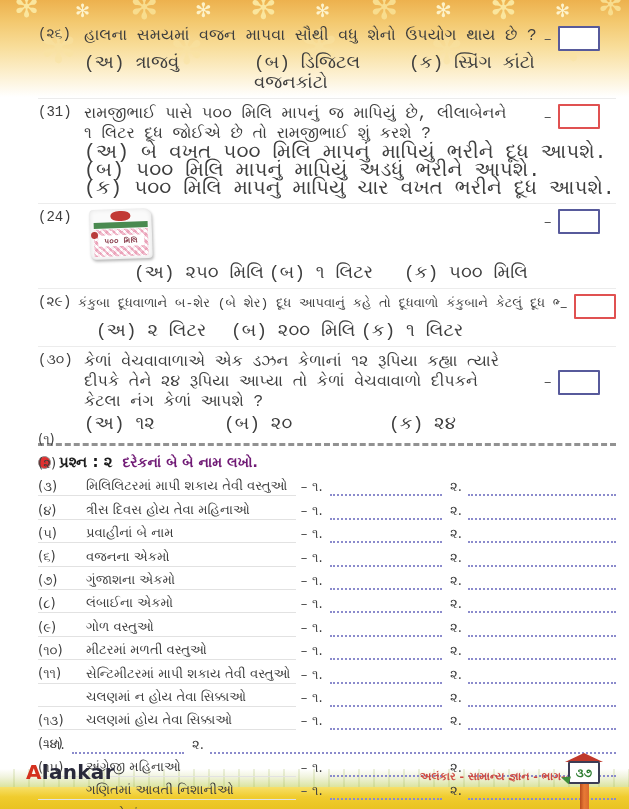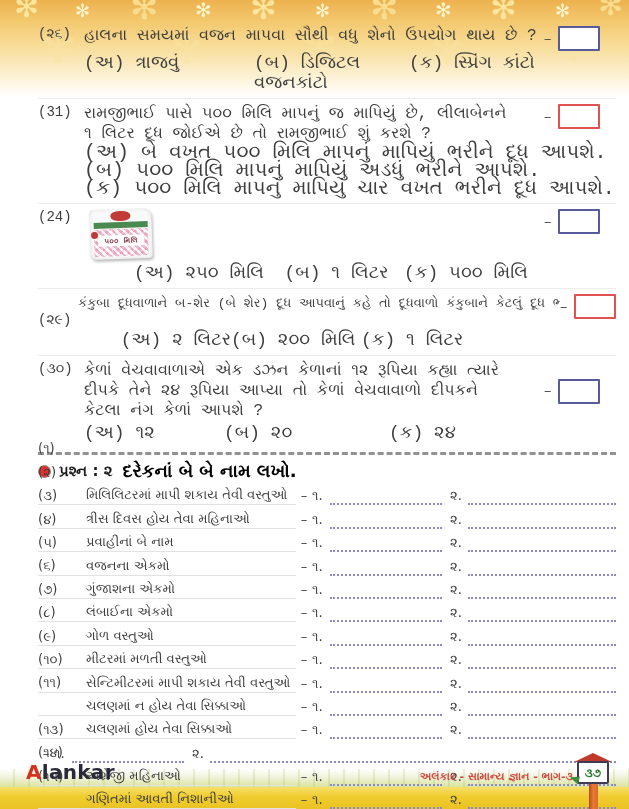--- a/index.html
+++ b/index.html
@@ -61,21 +61,21 @@
     display:flex; align-items:center; justify-content:center;
     font-size:7px; font-weight:bold; color:#7c2b3a; letter-spacing:0.5px;
   }
   .pouch-seal { position:absolute; top:22px; left:1px; width:7px; height:7px; border-radius:50%; background:#b93b3b; }
 
   
   .divider { border-top:3px dashed #929292; margin:9px 0 5px 0; }
   .sec-head { display:flex; align-items:center; height:22px; }
   .bullet { flex:0 0 11px; height:11px; border-radius:50%; background:#e03030; border:1px solid #909090; margin-right:8px; }
   .sec-title { font-weight:bold; font-size:15px; color:#1c1c1c; margin-right:10px; white-space:nowrap; }
-  .sec-instr { font-weight:bold; font-size:18px; color:#000000; white-space:nowrap; }
+  .sec-instr { font-weight:bold; font-size:14px; color:#701a75; white-space:nowrap; }
 
   .rows { }
   .row { display:flex; align-items:flex-end; height:23.4px; font-size:13.2px; line-height:16px; }
   .r-left { display:flex; flex:0 0 258px; border-bottom:1px solid #e2e2e2; padding-bottom:1px; }
   .r-num { flex:0 0 48px; }
   .r-label { white-space:nowrap;margin-top:46px; }
   .r-dash { flex:0 0 16px; text-align:center; color:#555; padding-bottom:1px; }
   .r-one, .r-two { flex:0 0 18px; padding-bottom:1px; }
   .r-two { margin-left:8px; }
   .r-line { border-bottom:2px dotted #8b8bcc; height:4px; }
@@ -90,21 +90,21 @@
       linear-gradient(180deg,#ffffff 0%,#f0f3dc 45%,#dbe49f 100%);
   }
   .footer-bar {
     position:absolute; left:0; right:0; bottom:0; height:22px; z-index:1;
     background:linear-gradient(180deg,#f7e06a 0%,#f0cc2e 45%,#e9c322 100%);
   }
   .logo { position:absolute; left:26px; bottom:25px; z-index:3; font-weight:bold; font-size:20px; letter-spacing:0.3px; color:#29293a; }
   .logo-first { color:#d4311e; }
   .book-title { position:absolute; right:56px; bottom:26px; z-index:3; font-size:11px; font-weight:bold; color:#cf4a41; white-space:nowrap; }
 
-  .signpost { position:absolute; right:17px; bottom:0; width:38px; height:56px; z-index:4; }
+  .signpost { position:absolute; right:26px; bottom:0; width:38px; height:56px; z-index:4; }
   .post { position:absolute; left:15px; top:14px; bottom:0; width:9px;
           background:linear-gradient(90deg,#b84a1d 0%,#e87a35 45%,#d96a2e 100%); }
   .roof { position:absolute; top:0; left:0; width:0; height:0;
           border-left:19px solid transparent; border-right:19px solid transparent;
           border-bottom:9px solid #c0392b; }
   .board { position:absolute; top:8px; left:3px; width:28px; height:19px; background:#ffffff;
            border:2px solid #3c3c55; border-radius:2px;
            display:flex; align-items:center; justify-content:center;
            font-weight:bold; font-size:12px; color:#2f7d32; }
   .leaf { position:absolute; left:-4px; top:22px; width:0; height:0;
@@ -177,36 +177,36 @@
           <span class="pouch-band">૫૦૦ મિલિ</span>
           <span class="pouch-seal"></span>
         </span>
         <span class="ans">
           <span class="dash">–</span>
           <span class="box box-blue"></span>
         </span>
       </div>
       <div class="q-opts" style="padding-left:56px;margin-top:4px;">
         <span style="width:135px;margin-left:40px;">(અ) ૨૫૦ મિલિ</span>
-        <span style="width:135px;text-align:center;">(બ) ૧ લિટર</span>
+        <span style="width:135px;">(બ) ૧ લિટર</span>
         <span>(ક) ૫૦૦ મિલિ</span>
       </div>
     </div>
 
     <div class="q">
       <div class="q-head">
-        <span class="q-num" style="flex:0 0 40px;margin-top:18px;">(૨૯)</span>
+        <span class="q-num" style="flex:0 0 40px;">(૨૯)</span>
         <span class="q-text nowrap" style="font-size:13px;">કંકુબા દૂધવાળાને બ-શેર (બે શેર) દૂધ આપવાનું કહે તો દૂધવાળો કંકુબાને કેટલું દૂધ ભરી આપશે ?</span>
         <span class="ans flush">
           <span class="dash">–</span>
           <span class="box box-red"></span>
         </span>
       </div>
       <div class="q-opts" style="padding-left:58px;">
-        <span style="width:135px;text-align:right;">(અ) ૨ લિટર</span>
+        <span style="width:135px;">(અ) ૨ લિટર</span>
         <span style="width:130px;">(બ) ૨૦૦ મિલિ</span>
         <span>(ક) ૧ લિટર</span>
       </div>
     </div>
 
     <div class="q">
       <div class="q-head">
         <span class="q-num">(૩૦)</span>
         <span class="q-text two-line">કેળાં વેચવાવાળાએ એક ડઝન કેળાનાં ૧૨ રૂપિયા કહ્યા ત્યારે દીપકે તેને ૨૪ રૂપિયા આપ્યા તો કેળાં વેચવાવાળો દીપકને કેટલા નંગ કેળાં આપશે ?</span>
         <span class="ans" style="align-self:center;">

